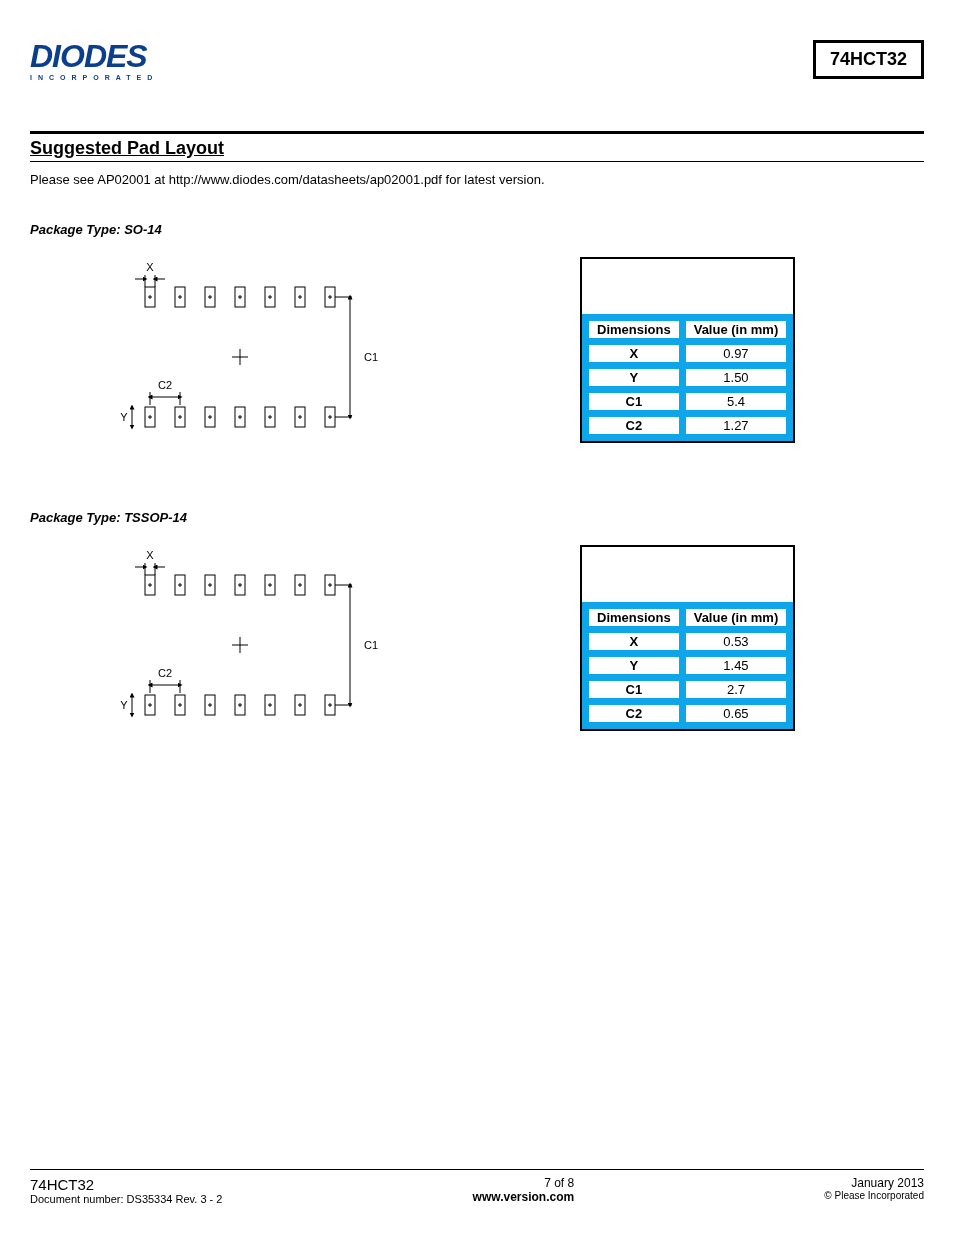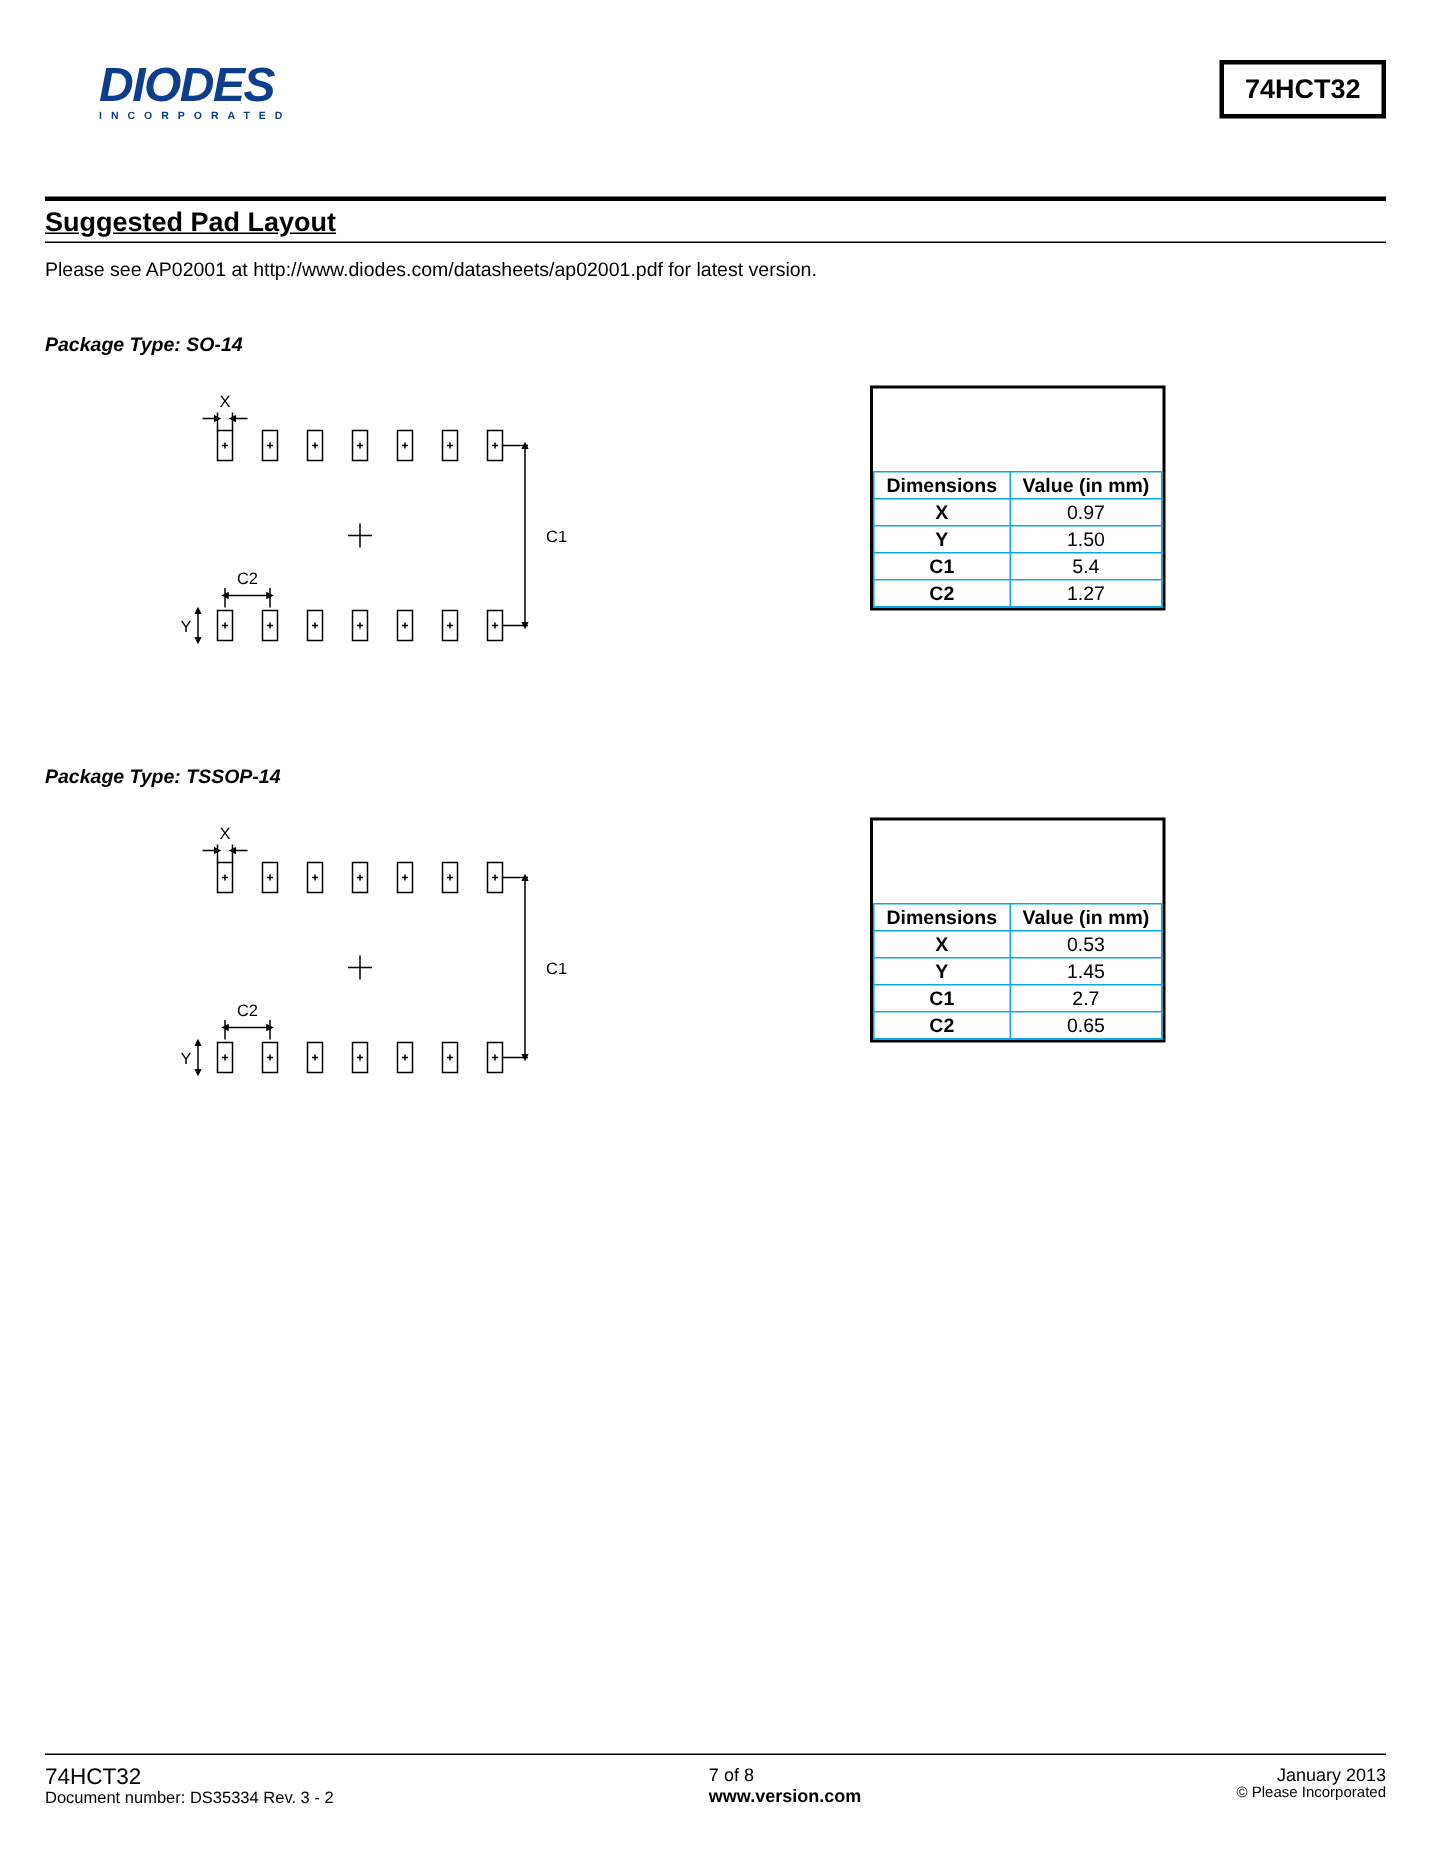--- a/index.html
+++ b/index.html
@@ -11,21 +11,21 @@
     background: #fff;
     position: relative;
     padding: 40px 30px 0 30px;
   }
   .header-row {
     display: flex;
     justify-content: space-between;
     align-items: flex-start;
     margin-bottom: 50px;
   }
-  .logo { width: 160px; margin-left: 36px; }
+  .logo { width: 160px; }
   .logo-top {
     font-size: 32px;
     font-weight: 900;
     font-style: italic;
     color: #0b3e8c;
     letter-spacing: -1px;
     line-height: 1;
   }
   .logo-sub {
     font-size: 7px;
@@ -57,42 +57,42 @@
     margin-bottom: 60px;
   }
   .diagram-slot { width: 340px; margin-left: 90px; }
   .diagram-svg { width: 260px; height: 190px; }
   .dim-table {
     border-collapse: collapse;
     font-size: 13px;
     margin-top: 55px;
   }
   .dim-table th, .dim-table td {
-    border: 1px solid #0ea5e9;
+    border: 7px solid #0ea5e9;
     padding: 1px 8px;
     text-align: center;
   }
   .dim-table th { font-weight: bold; }
   .dim-table .k { font-weight: bold; }
   .dim-table-wrap { border: 2px solid #000; display: inline-block; }
 
   .footer {
     position: absolute;
     left: 30px; right: 30px; bottom: 30px;
   }
   .footer-line { border: none; border-top: 1px solid #000; margin-bottom: 6px; }
   .footer-row {
     display: flex;
     justify-content: space-between;
     align-items: flex-start;
     font-size: 12px;
   }
   .footer-left .pn { font-size: 15px; }
   .footer-left .doc { font-size: 11px; }
-  .footer-center { text-align: left; }
+  .footer-center { text-align: right; }
   .footer-center .url { font-weight: bold; }
   .footer-right { text-align: right; }
   .footer-right .cp { font-size: 10px; }
 </style>
 </head>
 <body>
 
 <div class="header-row">
   <div class="logo">
     <div class="logo-top">DIODES</div>

